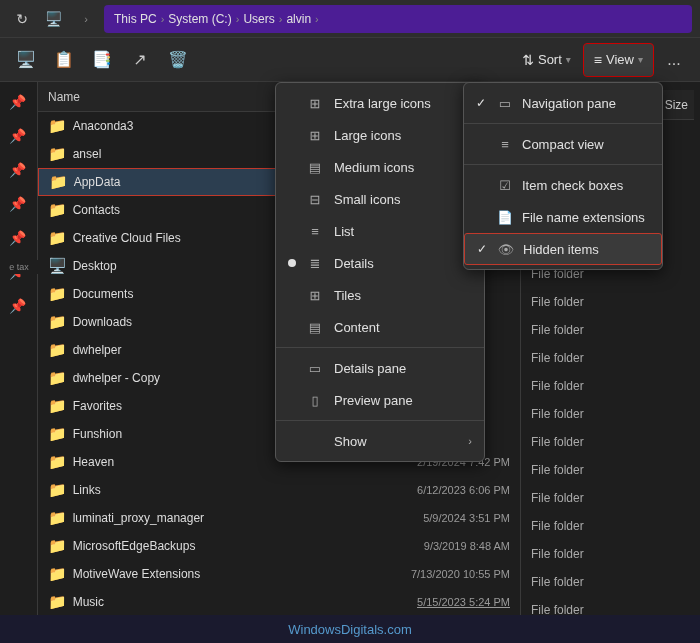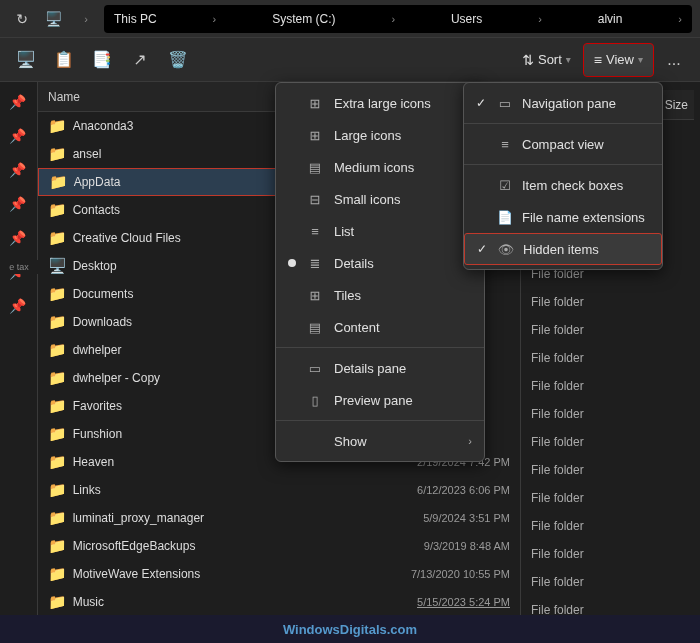--- a/index.html
+++ b/index.html
@@ -28,25 +28,24 @@
       width: 28px; height: 28px;
       display: flex; align-items: center; justify-content: center;
       border-radius: 4px;
       color: #ccc;
       cursor: pointer;
       font-size: 14px;
     }
     .breadcrumb {
       display: flex; align-items: center; gap: 4px;
       flex: 1;
-      background: #000000;
+      background: #4c1d95;
       border-radius: 4px;
       padding: 4px 10px;
       height: 28px;
-      justify-content: space-between;
     }
     .breadcrumb span { color: #e0e0e0; font-size: 12px; }
     .breadcrumb .sep { color: #888; font-size: 11px; }
 
     
     .toolbar {
       display: flex;
       align-items: center;
       height: 44px;
       background: #2b2b2b;
@@ -226,21 +225,21 @@
       bottom: 0;
       left: 0;
       right: 0;
       height: 28px;
       background: #1a1a2e;
       display: flex;
       align-items: center;
       justify-content: center;
       color: #5599cc;
       font-size: 13px;
-      font-weight: bold;
+      font-weight: normal;
       z-index: 200;
       text-align: center;
     }
   </style>
 </head>
 <body>
 
 <div class="address-bar">
   <div class="nav-btn">↻</div>
   <div class="nav-btn">🖥️</div>

